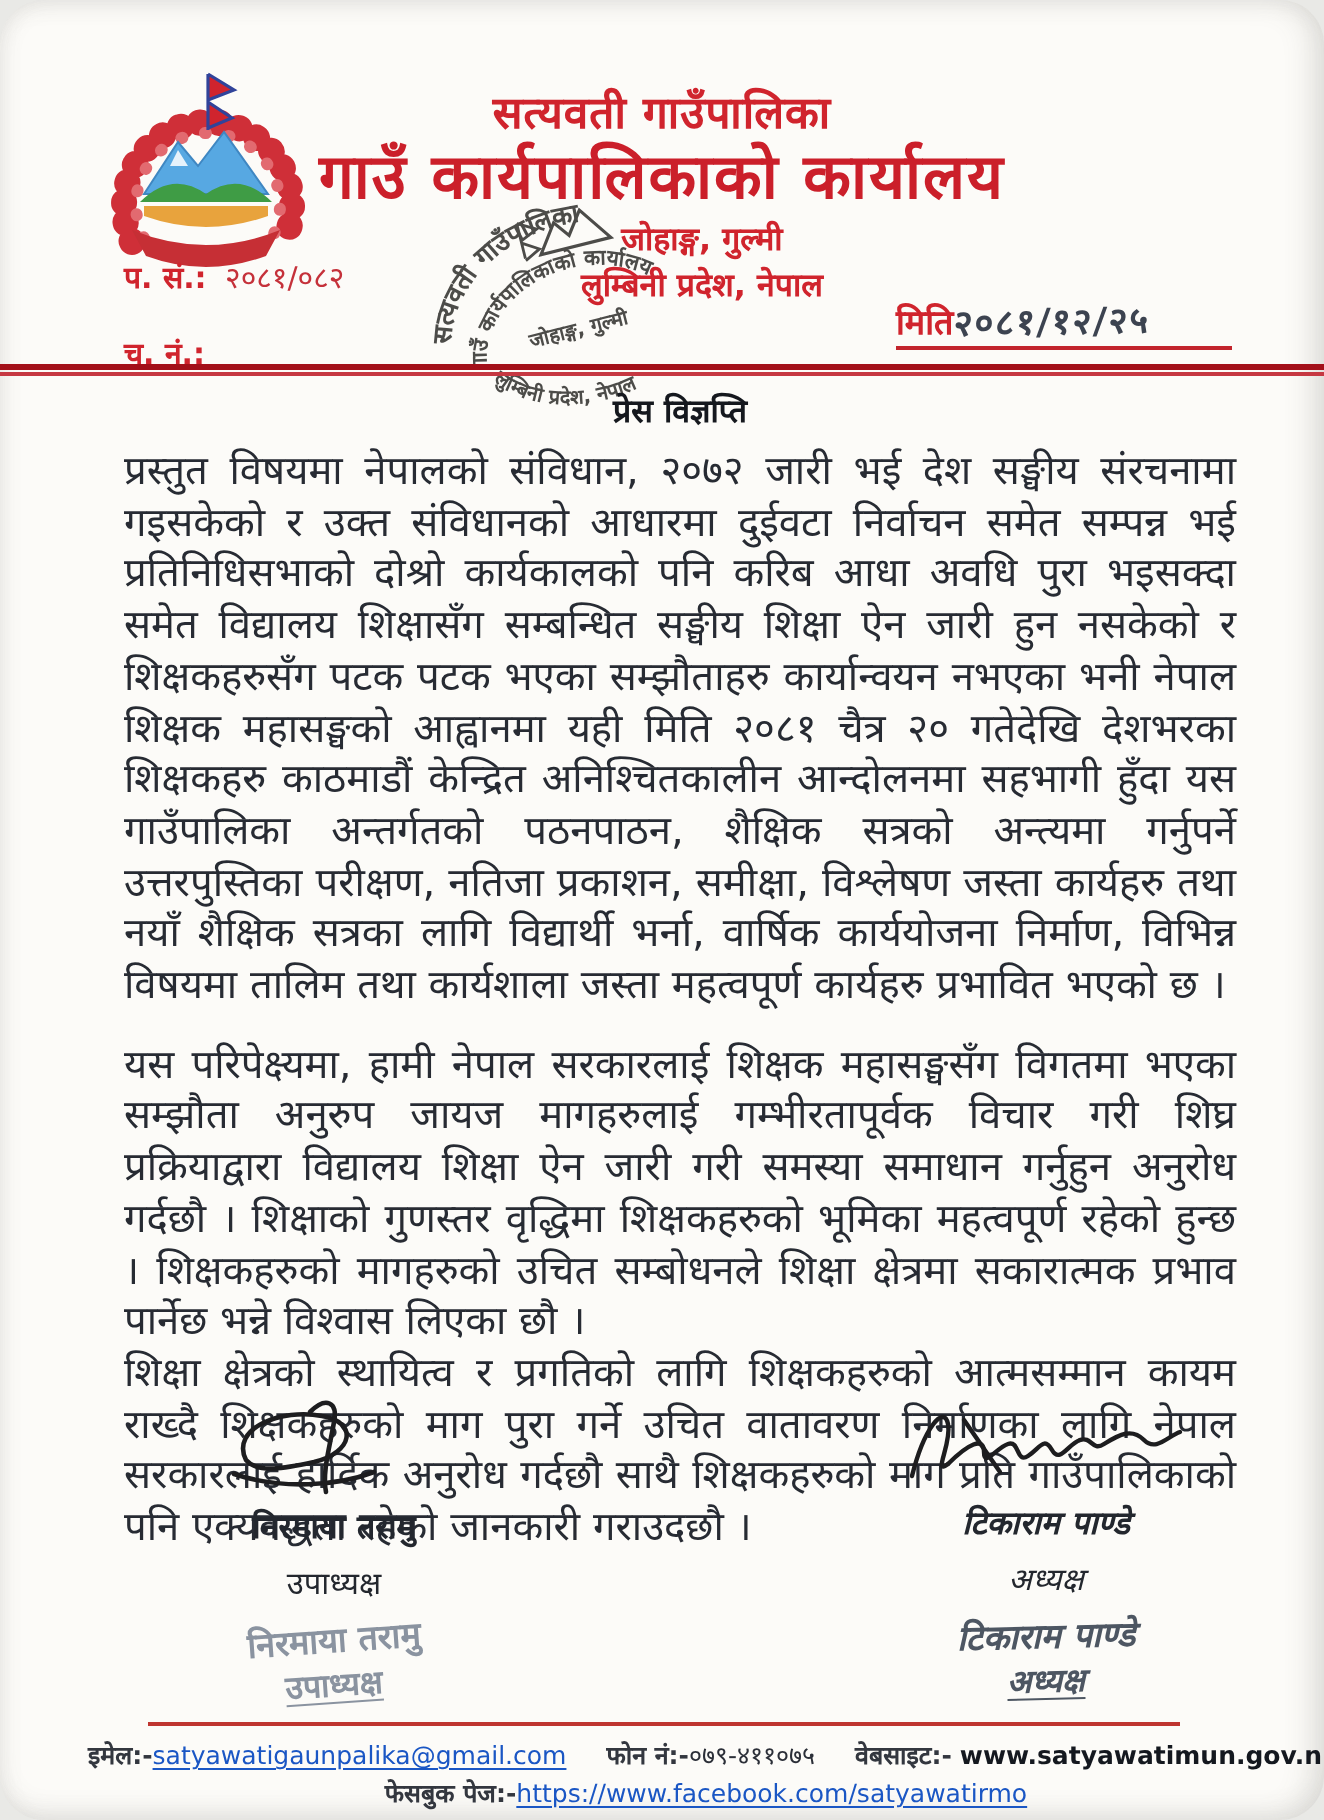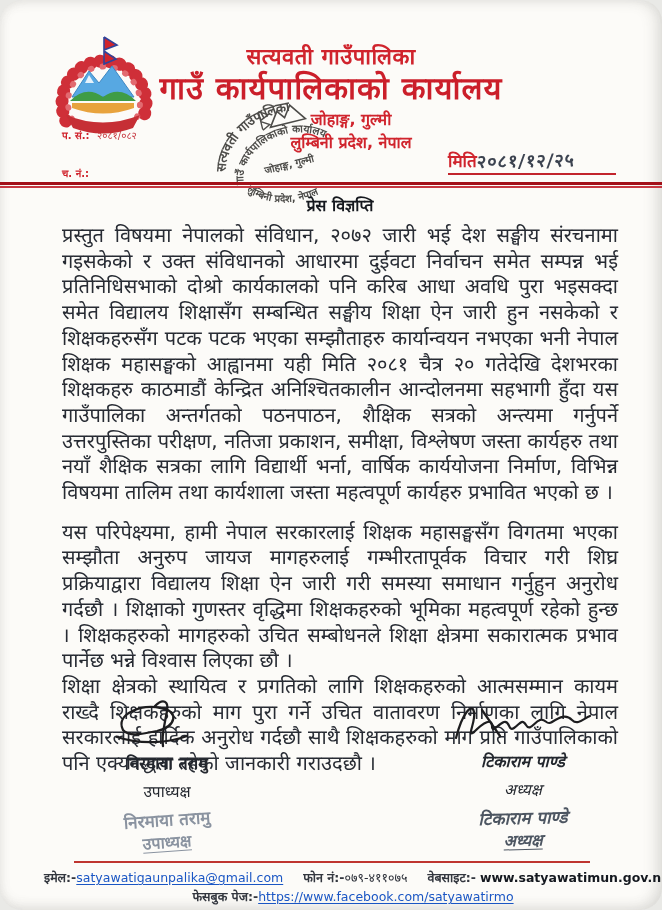--- a/index.html
+++ b/index.html
@@ -9,21 +9,21 @@
     position:relative; width:662px; height:910px; background:#fcfbf8; overflow:hidden;
     box-shadow: inset -7px 0 14px rgba(90,90,88,.14), inset 0 -5px 12px rgba(90,90,88,.08), inset 3px 3px 10px rgba(120,120,118,.06);
     border-radius: 22px;
   }
   
   .hdr-line { position:absolute; left:0; right:0; text-align:center; color:#d0242d; font-weight:bold; }
   .hdr-muni   { top:40px;  font-size:22px; letter-spacing:.5px; }
   .hdr-office { top:66px;  font-size:31px; letter-spacing:1px; color:#cb1f2a; }
   .hdr-addr1  { top:108px; font-size:16px; left:40px; }
   .hdr-addr2  { top:131px; font-size:16px; left:40px; }
-  .ref { position:absolute; left:62px; color:#d0242d; font-size:10px; font-weight:bold; }
+  .ref { position:absolute; left:62px; color:#d0242d; font-size:15px; font-weight:bold; }
   .ref-patra { top:128px; } .ref-chalani { top:146px;margin-top:20px; }
   .ref .val { font-weight:normal; margin-left:4px; color:#c5313a; }
   .date-wrap { position:absolute; right:46px; top:148px; width:168px; border-bottom:2px solid #c2242c; padding-bottom:1px; white-space:nowrap; }
   .date-label { color:#d0242d; font-size:17px; font-weight:bold; }
   .date-hand { color:#3c4350; font-size:18px; font-weight:bold; display:inline-block; transform:skewX(-4deg) rotate(-1deg); letter-spacing:1px; }
   .rule { position:absolute; top:182px; left:0; width:662px; height:6px; border-top:3px solid #a31019; border-bottom:2px solid #c63842; }
   
   .logo { position:absolute; left:42px; top:33px; }
   
   .stamp { position:absolute; left:196px; top:76px; transform:rotate(-14deg); opacity:.85; mix-blend-mode:multiply; }

